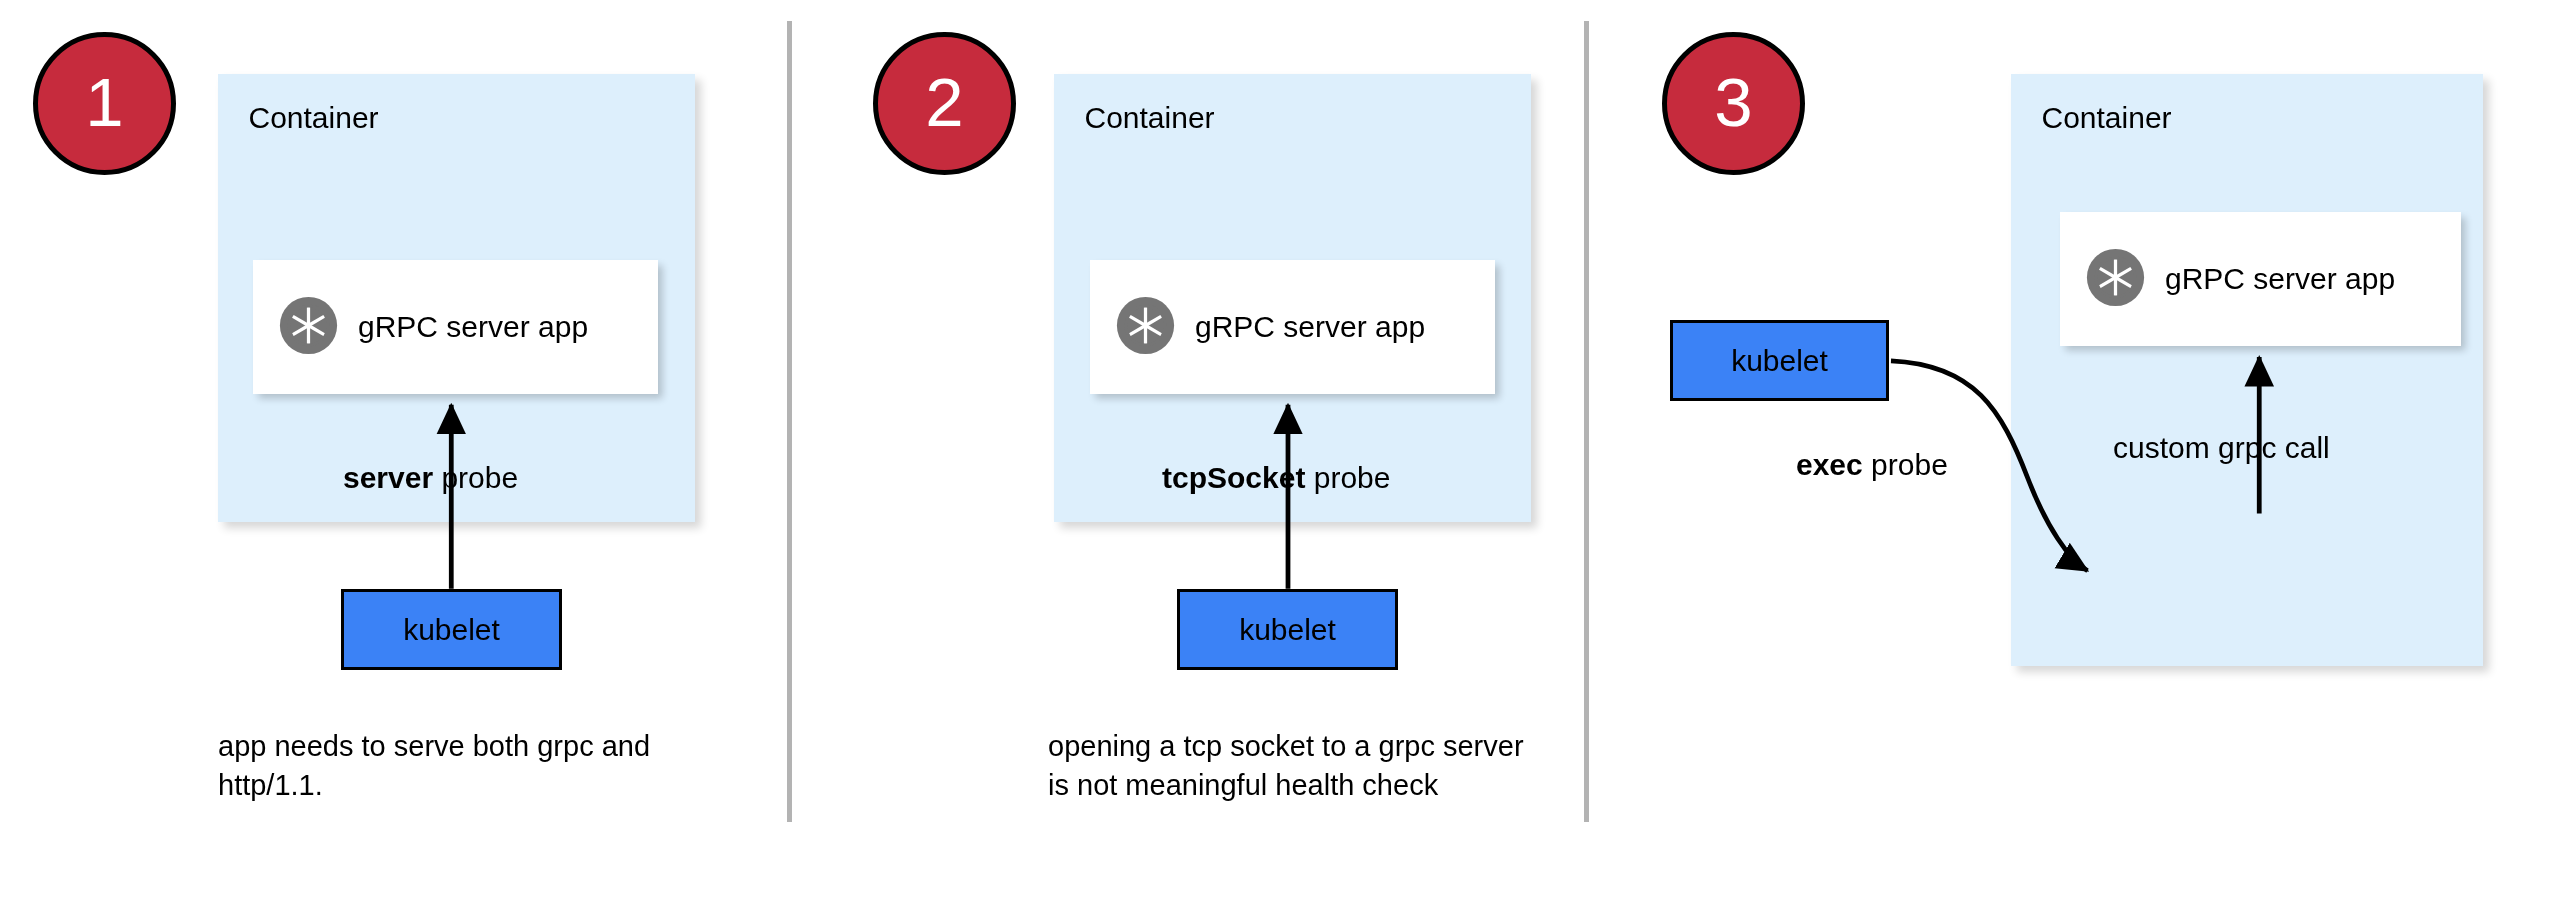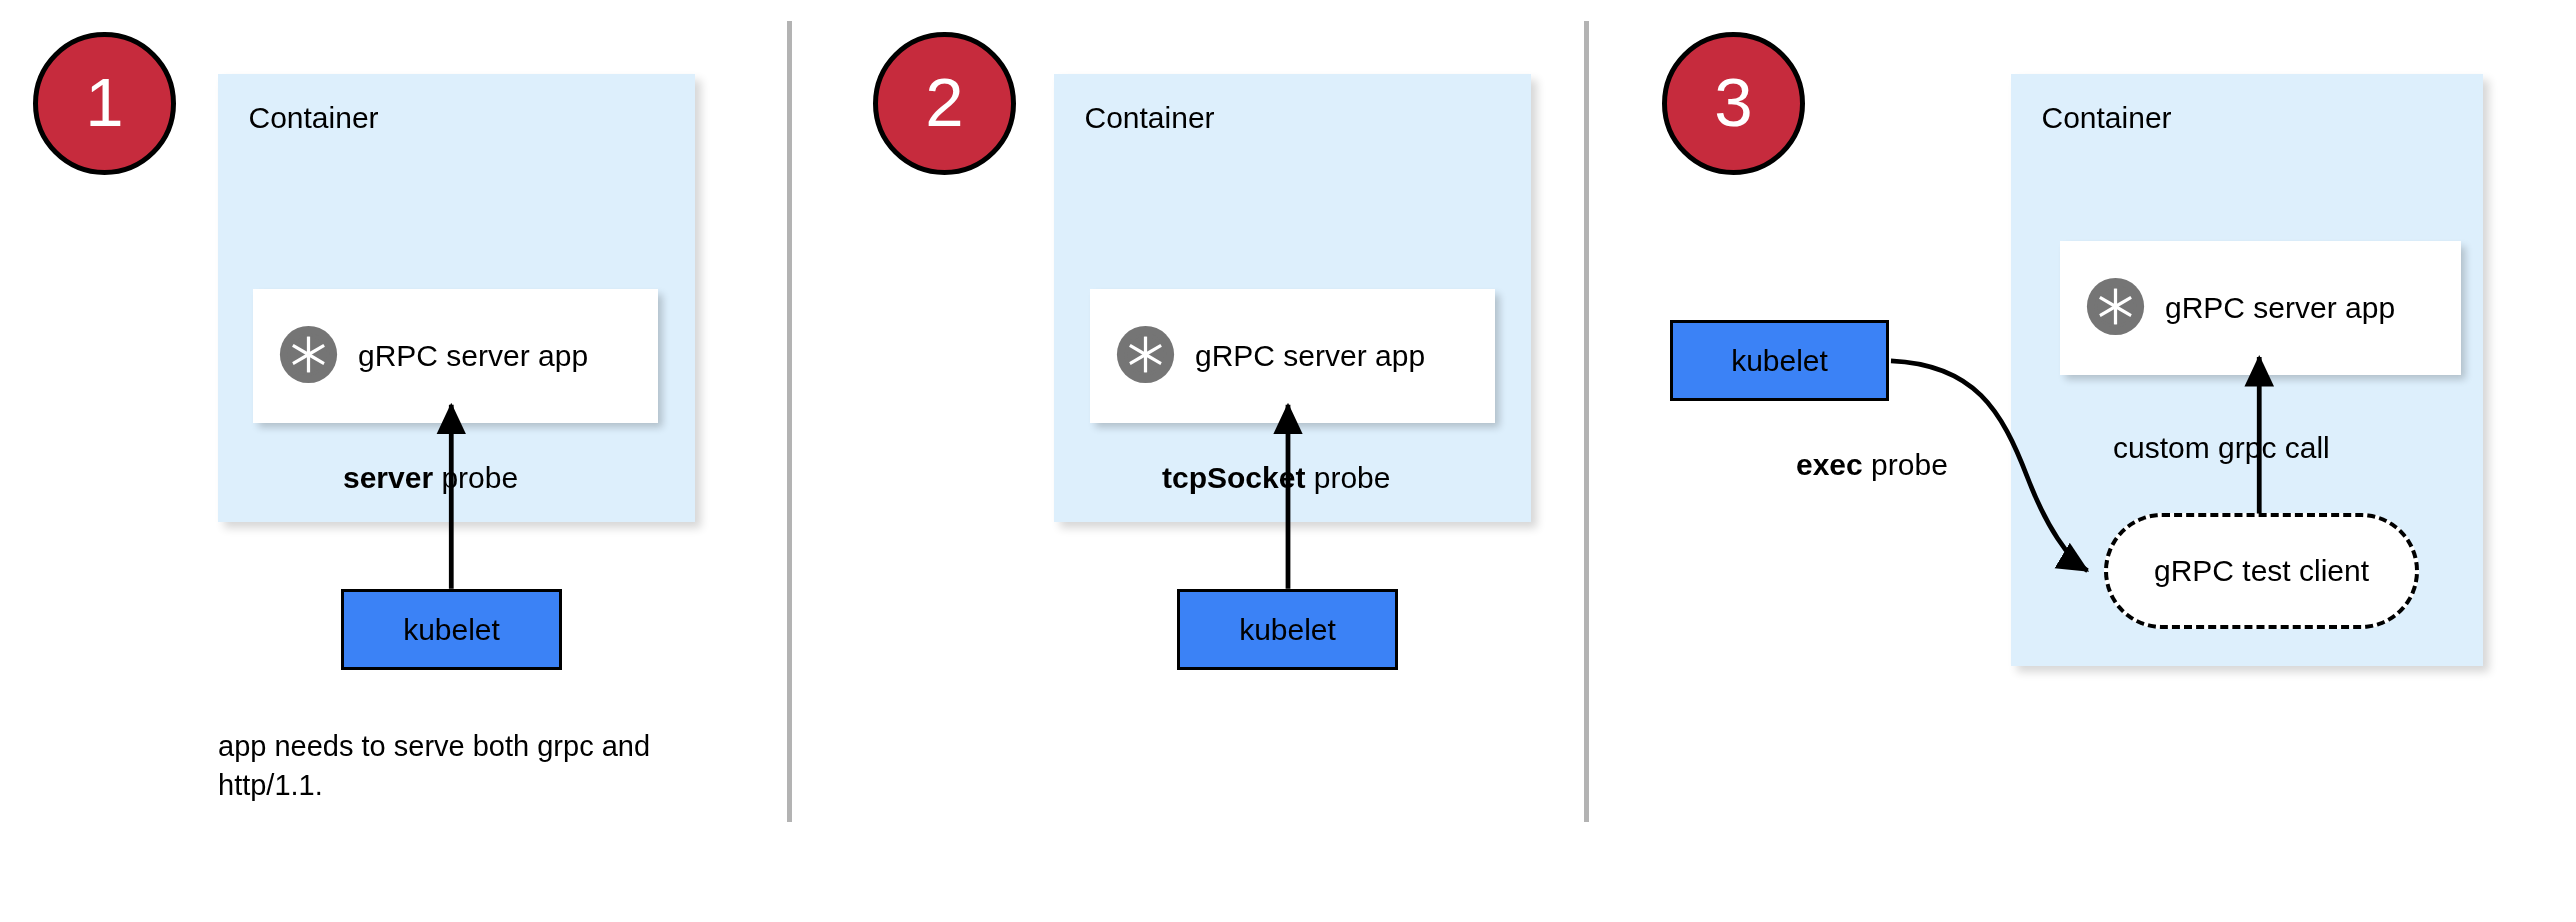--- a/index.html
+++ b/index.html
@@ -65,21 +65,20 @@
 
   
   .app-card {
     position: absolute;
     background: #ffffff;
     box-shadow: 4.8px 4.8px 7.6px rgba(0,0,0,0.20);
     display: flex;
     align-items: center;
     box-sizing: border-box;
     padding-left: 25px;
-    margin-top: 29px;
   }
   .app-card .label {
     font-size: 30px;
     margin-left: 19px;
     white-space: nowrap;
   }
   .aperture-icon { flex: 0 0 auto; }
 
   
   .kubelet-box {
@@ -212,20 +211,21 @@
     </span>
     <span class="label">gRPC server app</span>
   </div>
 
   <div class="edge-label" style="left:1162px; top:461px;">
     <b>tcpSocket</b><span> probe</span>
   </div>
 
   <div class="kubelet-box" style="left:1177px; top:589px; width:221px; height:81px;">kubelet</div>
 
+  <div class="caption" style="left:1048px; top:727px; width:487px;">opening a tcp socket to a grpc server is not meaningful health check</div>
 
   <div class="step-badge" style="left:1662px; top:31.5px;">3</div>
 
   <div class="container-box" style="left:2011px; top:74px; width:472px; height:592px;">
     <div class="container-label">Container</div>
   </div>
 
   <div class="app-card" style="left:2060px; top:212px; width:401px; height:134px;">
     <span class="aperture-icon">
       <svg width="61" height="61" viewBox="0 0 64 64" aria-hidden="true">
@@ -254,21 +254,20 @@
   </div>
 
   <div class="kubelet-box" style="left:1670px; top:320px; width:219px; height:81px;">kubelet</div>
 
   <div class="edge-label" style="left:1796px; top:448px;">
     <b>exec</b><span> probe</span>
   </div>
 
   <div class="edge-label" style="left:2113px; top:431px;">custom grpc call</div>
 
-  <div class="test-client" style="left:2104px; top:513px; width:315px; height:116px;">gRPC test client</div>
 
 
   <svg class="overlay" viewBox="0 0 2700 967" width="2576" height="923">
     <defs>
       <marker id="arrowhead" markerWidth="7" markerHeight="7" refX="6.2" refY="3.5" orient="auto" markerUnits="strokeWidth">
         <path d="M0,0.4 L6.6,3.5 L0,6.6 z" fill="#000000"></path>
       </marker>
     </defs>
 
     <line x1="473" y1="617" x2="473" y2="424" stroke="#000000" stroke-width="5" marker-end="url(#arrowhead)"></line>

